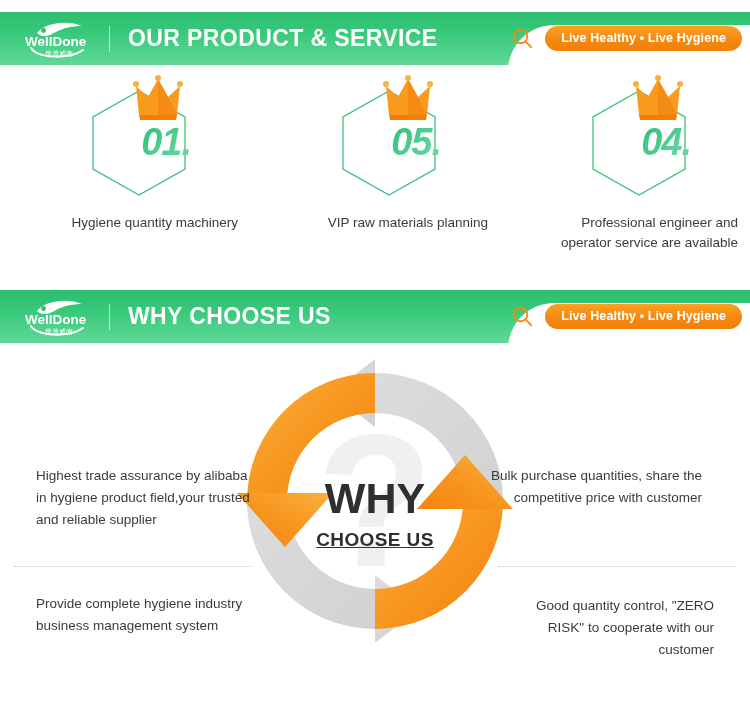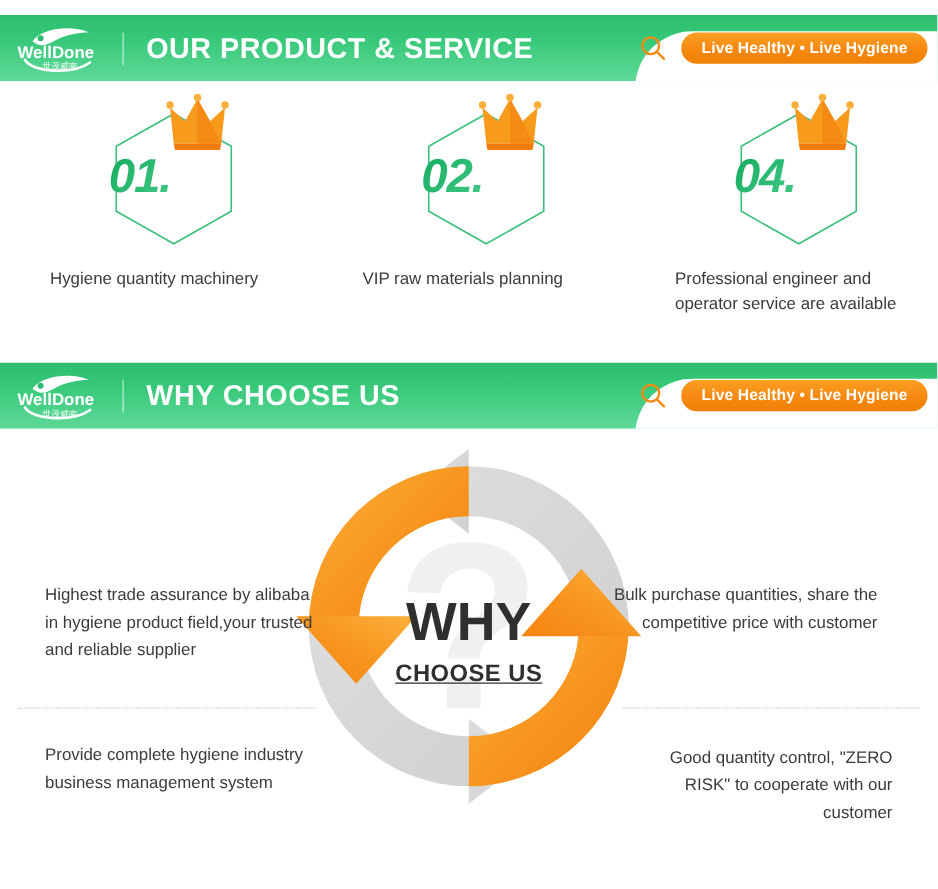--- a/index.html
+++ b/index.html
@@ -42,21 +42,21 @@
     position:absolute;
     left:0;top:0;
     width:750px;height:53px;
     display:flex;align-items:center;
   }
 
   
   .logo{
     position:relative;
     width:72px;height:44px;
-    margin-left:12px;
+    margin-left:23px;
     flex:0 0 auto;
   }
   .logo svg{display:block;}
 
   .divider-vert{
     width:1px;height:26px;
     background:rgba(255,255,255,.65);
     margin:0 18px 0 14px;
     flex:0 0 auto;
   }
@@ -90,21 +90,21 @@
     letter-spacing:.1px;
   }
 
   
   .features{
     display:flex;
     padding:22px 0 0 0;
   }
   .feature{
     flex:1 1 0;
-    text-align:left;
+    text-align:right;
     position:relative;
     margin-left:28px;
   }
   .hex-wrap{
     position:relative;
     width:104px;height:112px;
     margin:0 auto 14px;
   }
   .hex-wrap svg.hex{display:block;}
   .hex-num{
@@ -253,21 +253,21 @@
       </div>
       <div class="feature-label">Hygiene quantity machinery</div>
     </div>
 
 
     <div class="feature">
       <div class="hex-wrap">
         <svg class="hex" width="104" height="112" viewBox="0 0 104 112" aria-hidden="true">
           <polygon points="52,4 98,30 98,82 52,108 6,82 6,30" fill="none" stroke="#3dc07c" stroke-width="1.3"></polygon>
         </svg>
-        <div class="hex-num">02.</div>
+        <div class="hex-num">05.</div>
         <span class="crown">
           <svg width="52" height="48" viewBox="0 0 52 48" aria-hidden="true">
             <path d="M6 40 L3 11 L15 22 L25 4 L35 22 L47 11 L44 40 Z" fill="#f89a1c"></path>
             <path d="M6 40 L44 40 L43 45 L7 45 Z" fill="#f27d0c"></path>
             <path d="M25 4 L35 22 L44 40 L25 40 Z" fill="#f58b14"></path>
             <circle cx="3" cy="9" r="3" fill="#fbb03b"></circle>
             <circle cx="25" cy="3" r="3" fill="#fbb03b"></circle>
             <circle cx="47" cy="9" r="3" fill="#fbb03b"></circle>
           </svg>
         </span>

